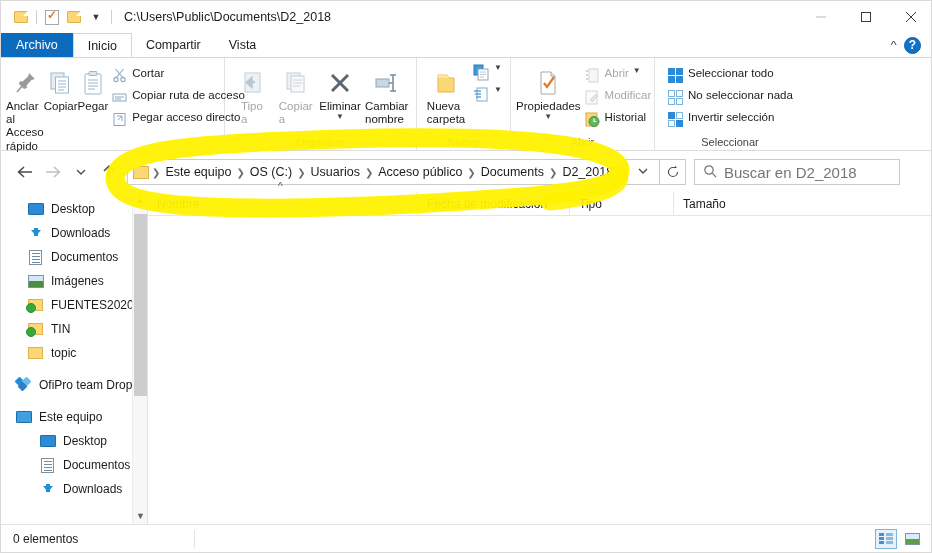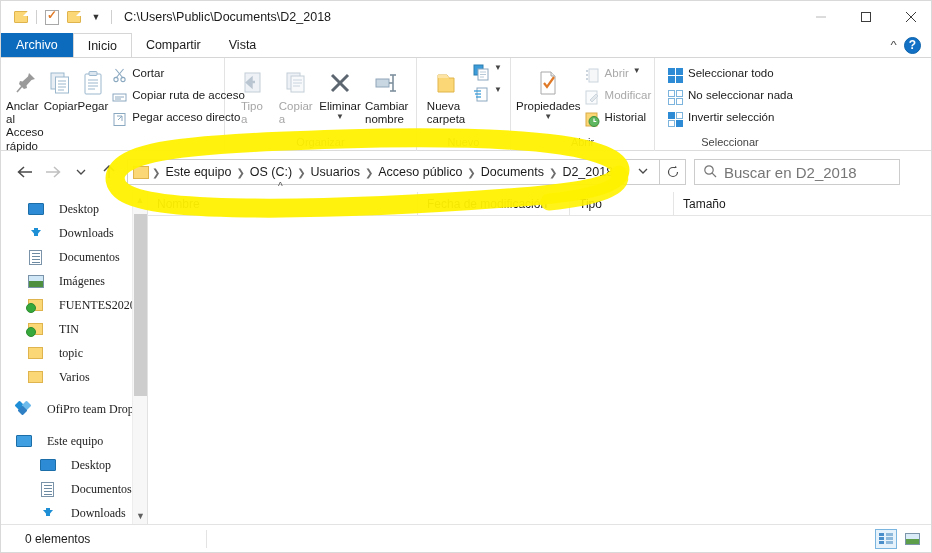--- a/index.html
+++ b/index.html
@@ -249,23 +249,22 @@
     overflow: hidden;
     border-right: none;
     font-size: 12px;
     color: #1b1b1b;
     padding-top: 5px;
   }
   .nav-item {
     display: flex; align-items: center;
     height: 24px;
     padding-left: 26px;
-    gap: 15px;
+    gap: 7px;
     white-space: nowrap;
-    font-family: Liberation Serif, serif;
   }
   .nav-item.indent2 { padding-left: 38px; }
   .nav-item .nico { width: 17px; height: 17px; flex: none; display:flex; align-items:center; justify-content:center;}
   .nav-item .nlbl { flex: 1; overflow: hidden; }
   .pin {
     width: 11px; height: 11px; flex: none; opacity: .85;
   }
   .nav-sep { height: 8px; }
 
   .ic-folder {
@@ -370,21 +369,21 @@
 
   
   #statusbar {
     position: absolute; left: 0; top: 523px;
     width: 932px; height: 28px;
     border-top: 1px solid #e3e3e3;
     background: #ffffff;
     display: flex; align-items: center;
     font-size: 12px; color: #1b1b1b;
   }
-  #status-text { padding-left: 24px; }
+  #status-text { padding-left: 12px; }
   #status-div { width: 1px; height: 18px; background: #e3e3e3; margin-left: 116px; }
   #viewtoggles {
     margin-left: auto; display: flex; gap: 4px; padding-right: 10px;
   }
   .vbtn {
     width: 22px; height: 20px;
     display:flex; align-items:center; justify-content:center;
     border: 1px solid transparent;
   }
   .vbtn.sel { border: 1px solid #7ab5e0; background: #e5f1fb; }
@@ -874,26 +873,20 @@
         <span class="nlbl">TIN</span>
       </div>
 
       <div class="nav-item">
         <span class="nico">
             <span class="ic-folder"></span>
           </span>
         <span class="nlbl">topic</span>
       </div>
 
-      <div class="nav-item">
-        <span class="nico">
-            <span class="ic-folder"></span>
-          </span>
-        <span class="nlbl">Varios</span>
-      </div>
 
       <div class="nav-sep"></div>
 
       <div class="nav-item" style="padding-left:14px;">
         <span class="nico">
             <span class="ic-drop">
               <i></i>
               <i></i>
               <i></i>
             </span>

